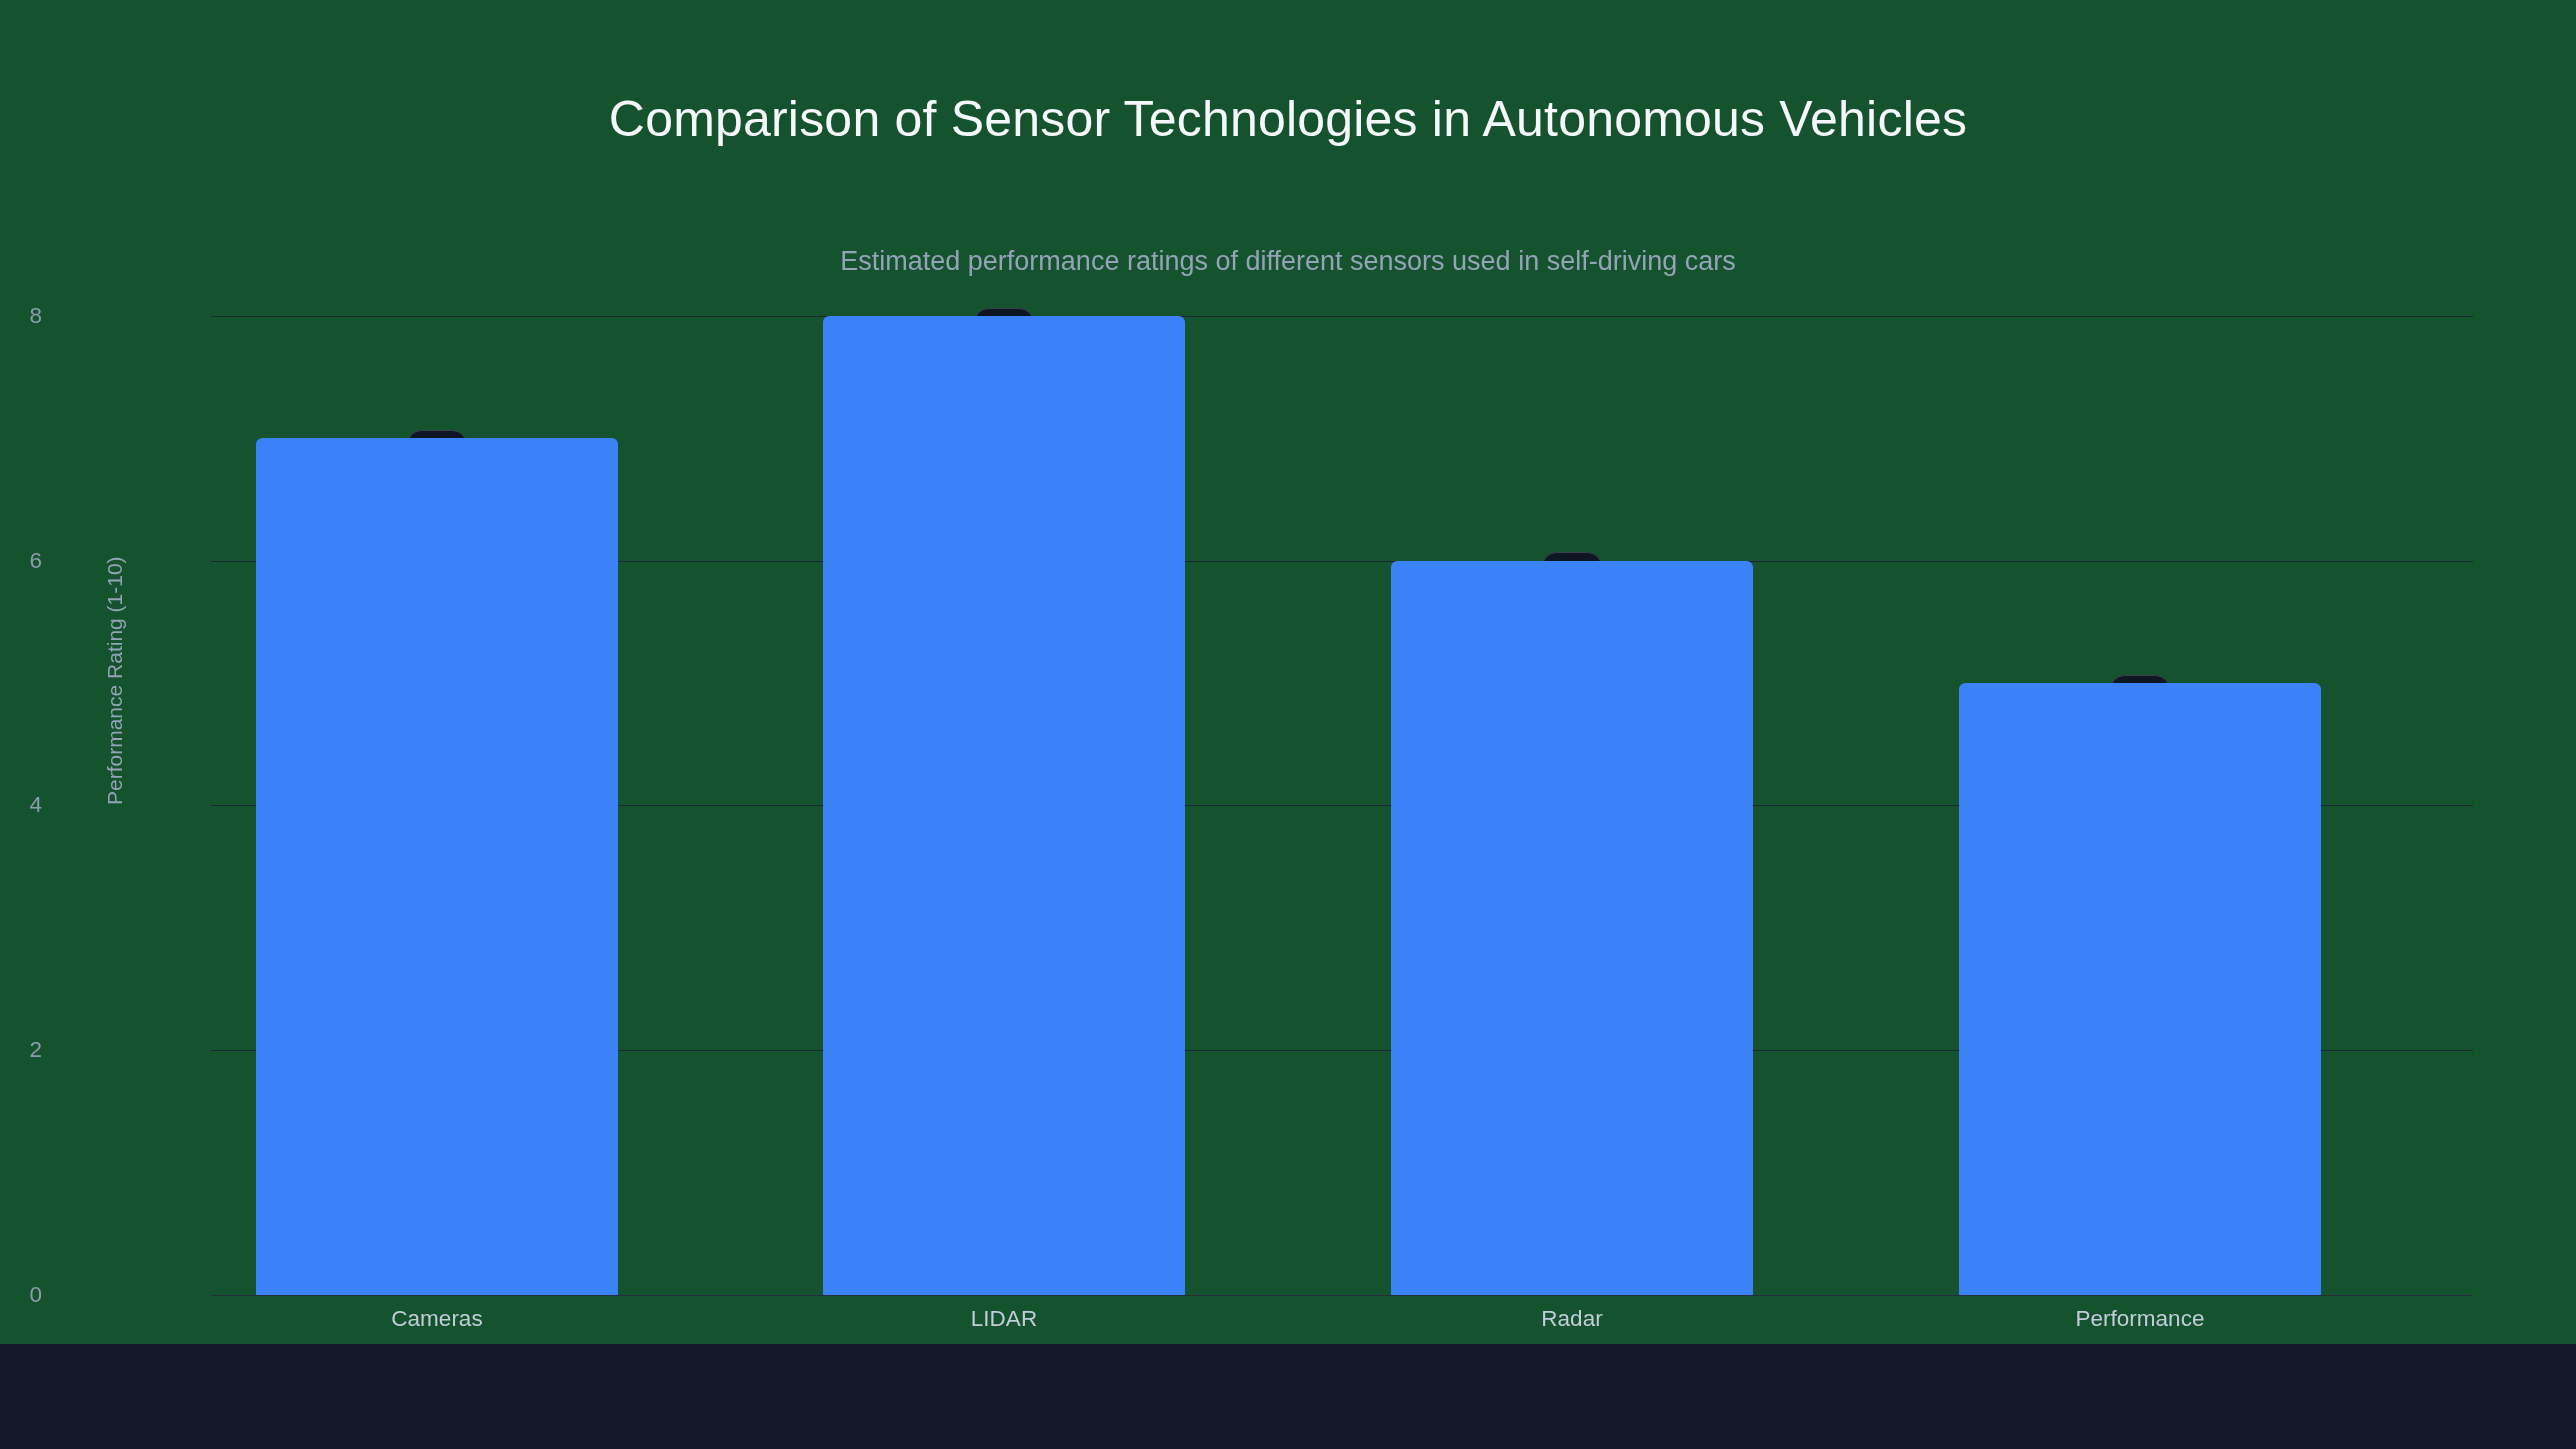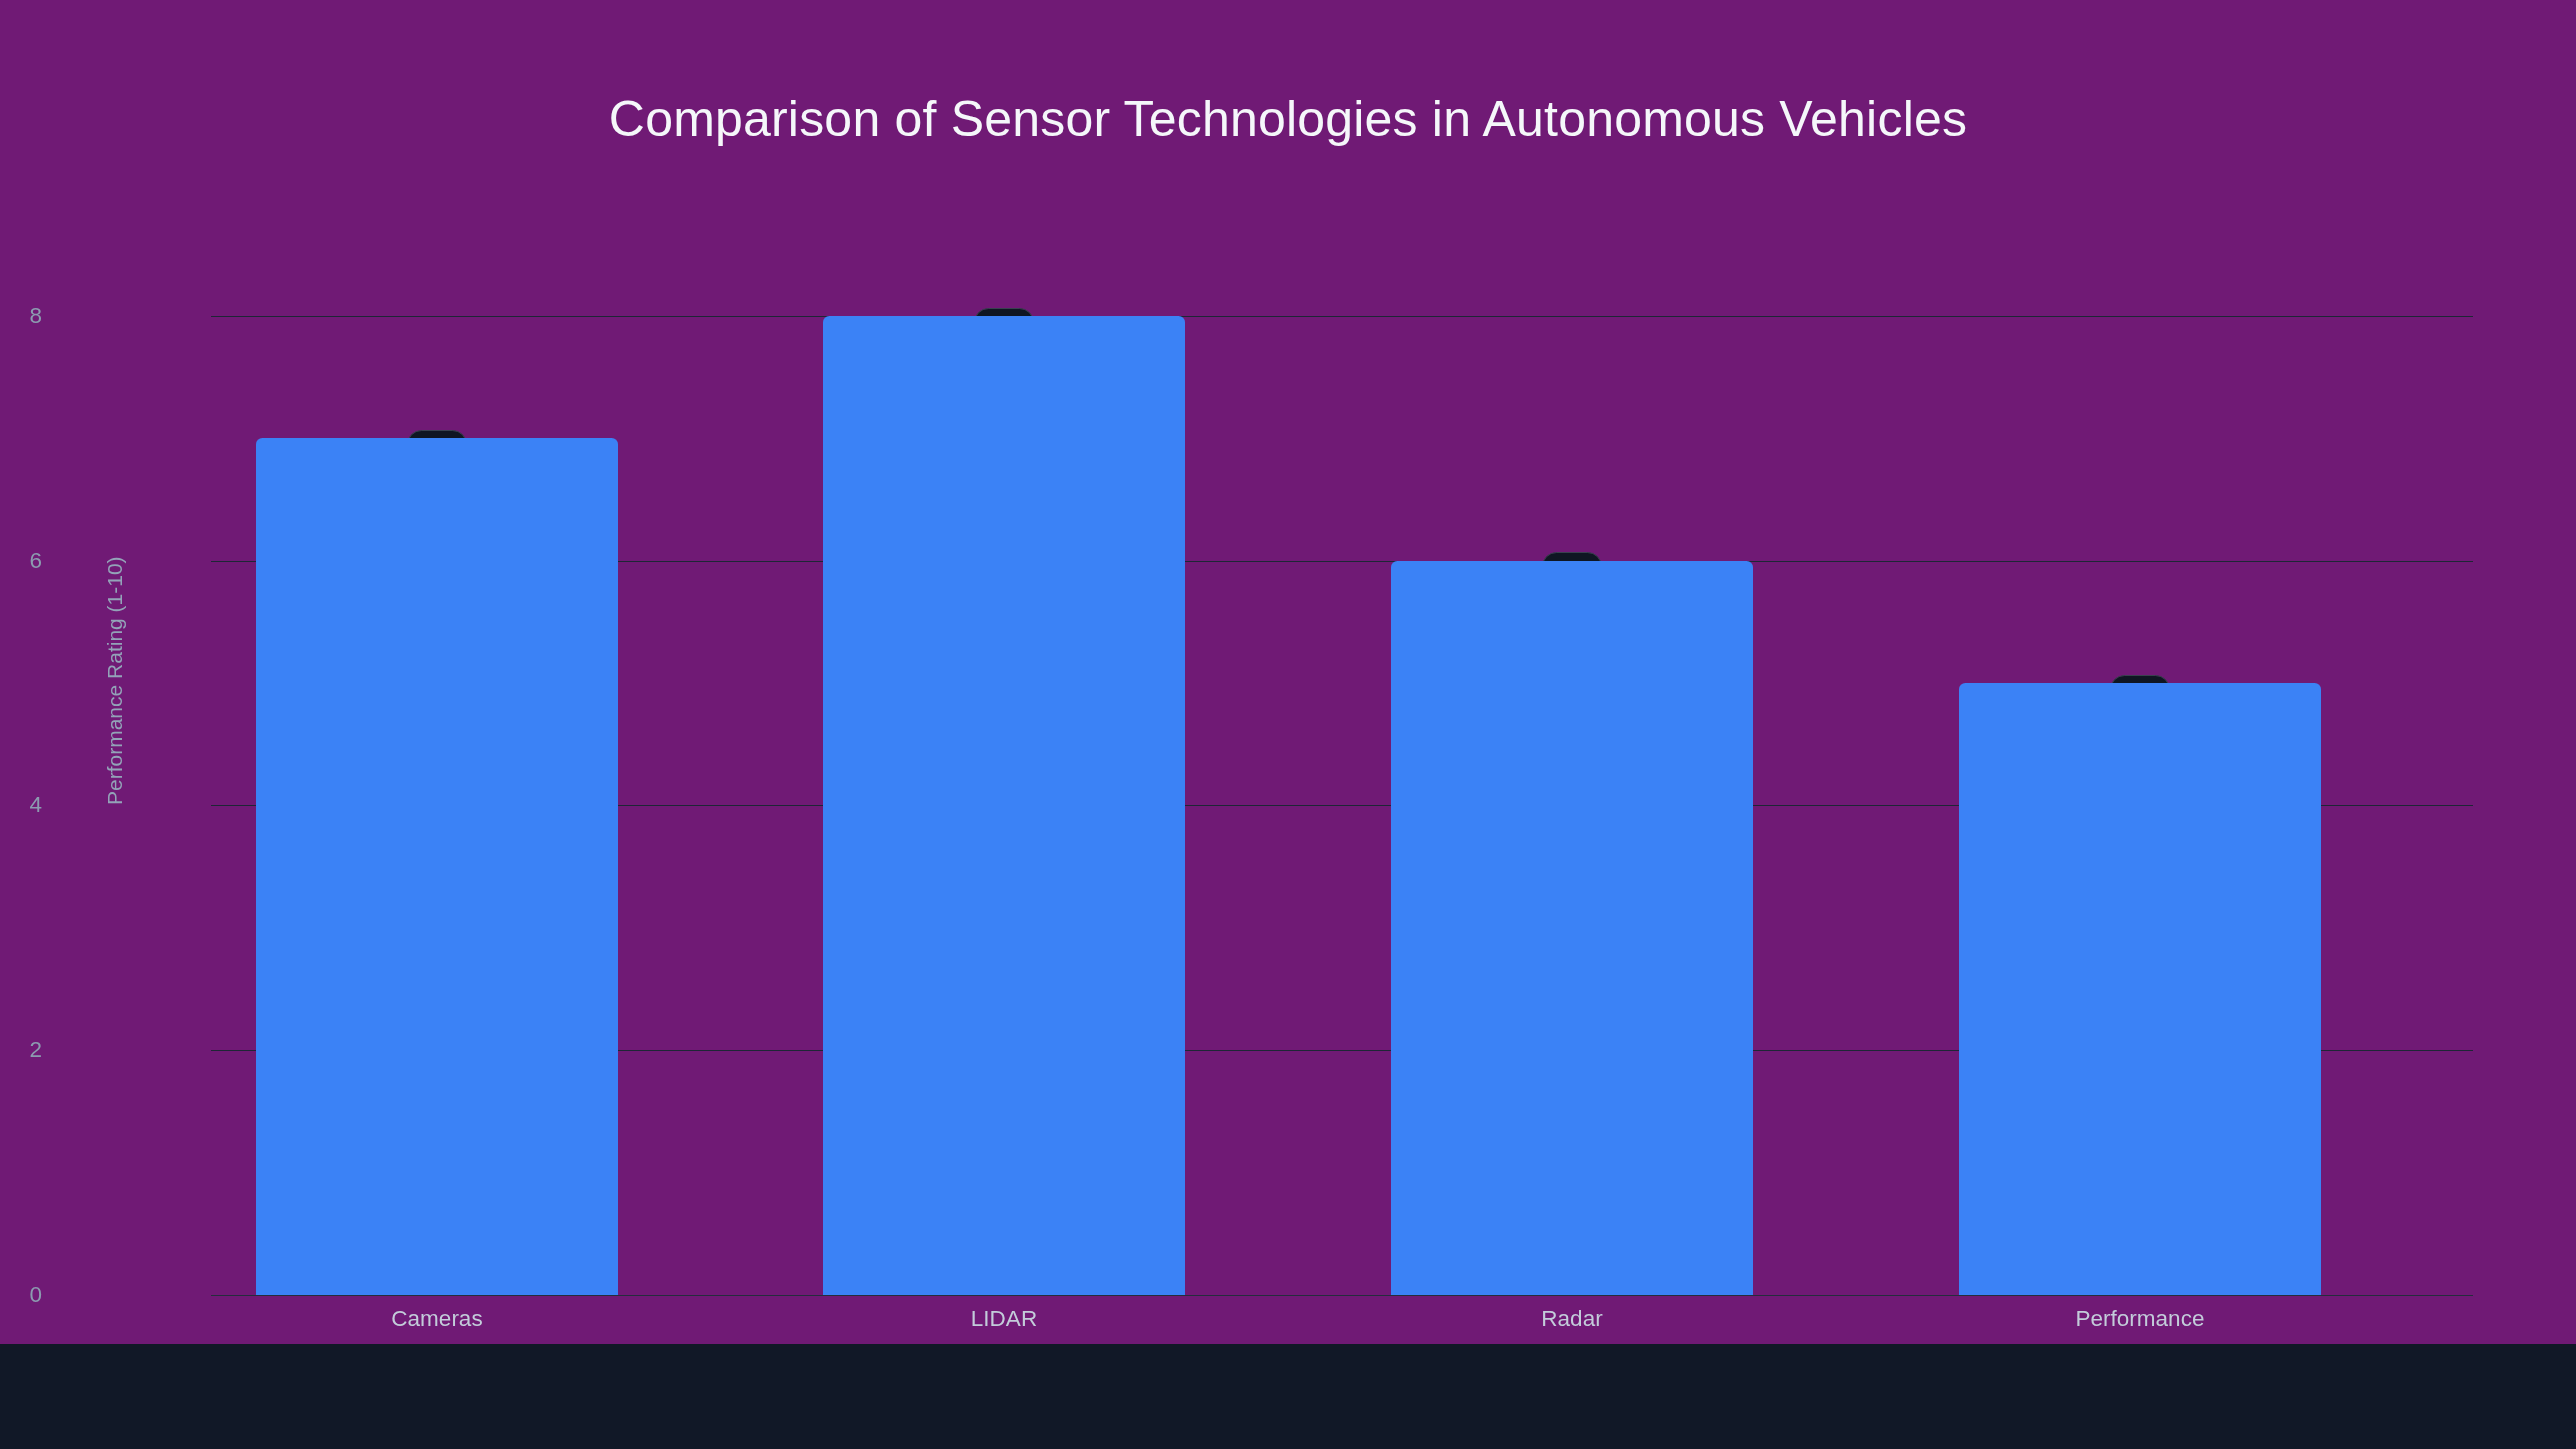--- a/index.html
+++ b/index.html
@@ -5,21 +5,21 @@
   * { margin:0; padding:0; box-sizing:border-box; }
   html, body {
     width:2576px; height:1449px;
     background:#111827;
     font-family:"Liberation Sans", sans-serif;
     overflow:hidden;
   }
   .chart-root {
     position:relative;
     width:2576px; height:1344px;
-    background:#701a75;
+    background:#14532d;
   }
 
   
   .chart-title {
     position:absolute;
     top:90px; left:0; width:2576px;
     text-align:center;
     font-size:50px;
     font-weight:300;
     letter-spacing:0.2px;
@@ -116,20 +116,21 @@
     white-space:nowrap;
   }
 </style>
 </head>
 <body>
 
 <div class="chart-root">
 
   <div class="chart-title">Comparison of Sensor Technologies in Autonomous Vehicles</div>
 
+  <div class="chart-subtitle">Estimated performance ratings of different sensors used in self-driving cars</div>
 
   <div class="y-axis-title">Performance Rating (1-10)</div>
 
   <div class="plot-area">
     <div class="gridline" style="top:0px;"></div>
     <div class="gridline" style="top:245px;"></div>
     <div class="gridline" style="top:489px;"></div>
     <div class="gridline" style="top:734px;"></div>
     <div class="gridline baseline" style="top:979px;"></div>
 

